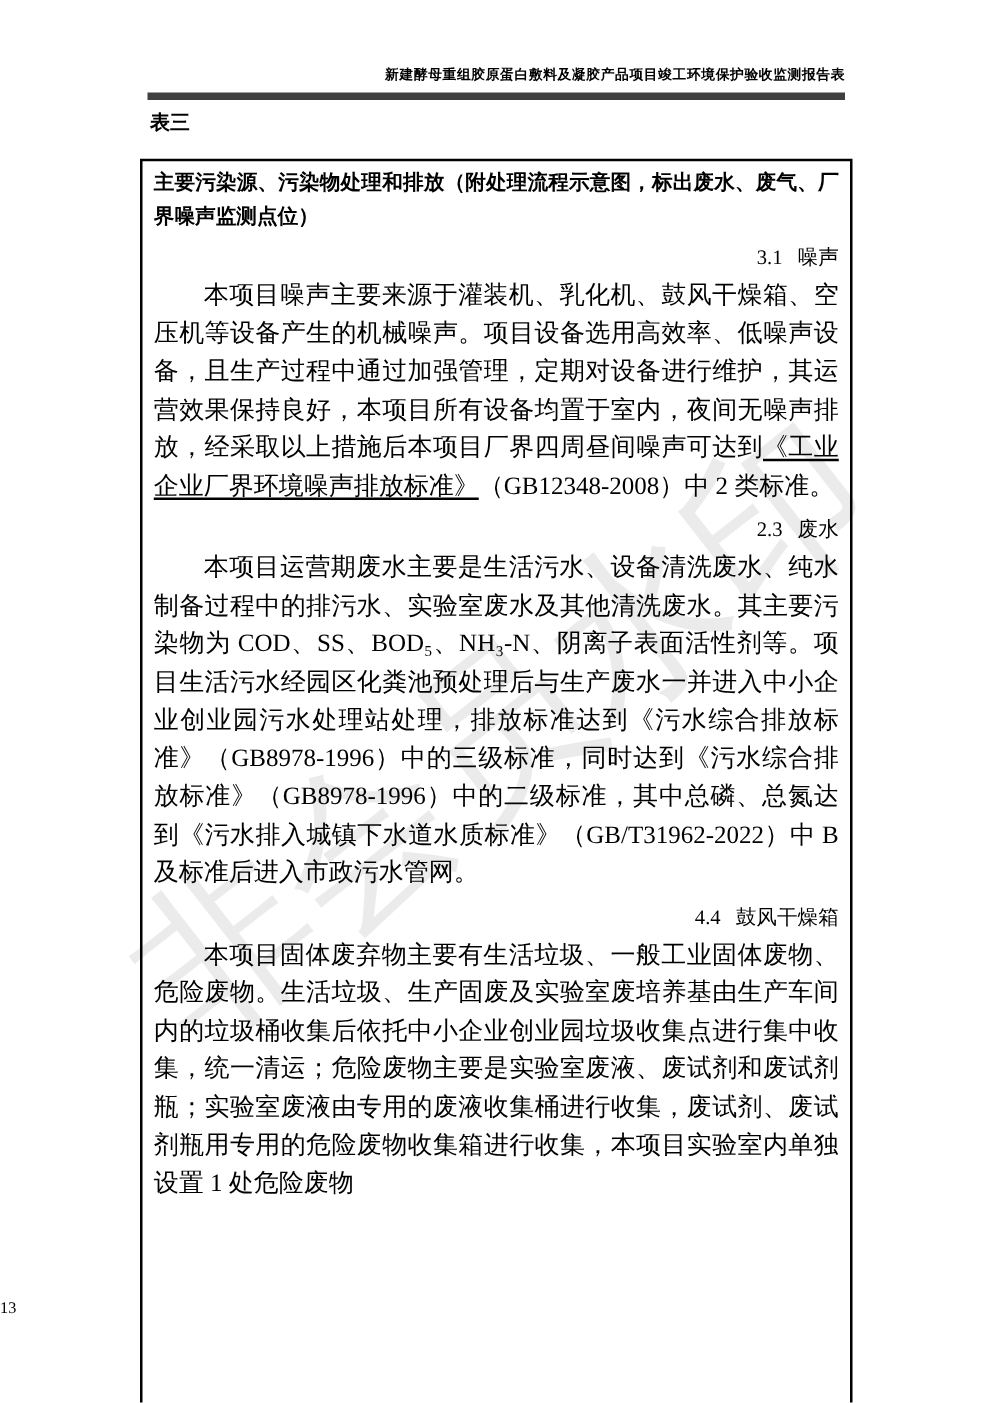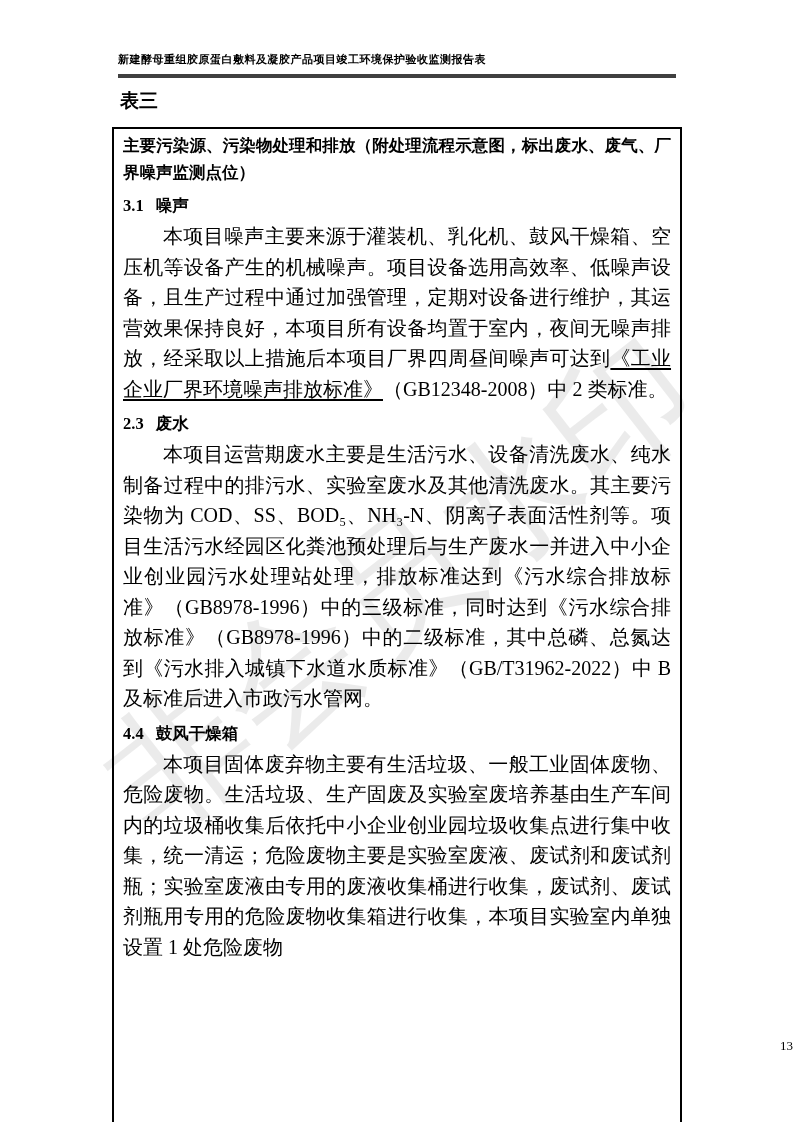--- a/index.html
+++ b/index.html
@@ -29,33 +29,33 @@
     transform-origin: center center;
     z-index: 0;
     pointer-events: none;
     font-family: "Liberation Sans", "DejaVu Sans", sans-serif;
   }
   .page-header {
     position: absolute;
     top: 52px;
     left: 118px;
     width: 558px;
-    text-align: left;
+    text-align: right;
     font-size: 11px;
     font-weight: bold;
     letter-spacing: 0.5px;
     padding-bottom: 7px;
-    border-bottom: 4px solid #404040;
+    border-bottom: 6px solid #404040;
     z-index: 2;
   }
   .table-label {
     position: absolute;
     top: 88px;
     left: 120px;
-    font-size: 19px;
+    font-size: 16px;
     font-weight: bold;
     z-index: 2;
     font-family: Liberation Serif, serif;
   }
   .main-table {
     position: absolute;
     top: 127px;
     left: 112px;
     width: 570px;
     height: 1023px;
@@ -67,44 +67,45 @@
   }
   .table-title {
     font-size: 16.5px;
     font-weight: bold;
     line-height: 27px;
     text-align: justify;
     margin: 0;
   }
   .sec-heading {
     font-size: 16.5px;
-    font-weight: bold;
+    font-weight: normal;
     line-height: 26px;
     margin: 7px 0 2px 0;
+    text-align: right;
   }
   .sec-heading .num {
     margin-right: 12px;
   }
   .para {
     font-size: 20px;
     line-height: 30.5px;
     text-align: justify;
     text-indent: 2em;
     margin: 0;
   }
   .u {
     text-decoration: underline;
     text-underline-offset: 3px;
   }
   .page-number {
     position: absolute;
     top: 1038px;
     left: 0;
     width: 100%;
-    text-align: right;
+    text-align: left;
     font-size: 13px;
     z-index: 2;
   }
 </style>
 </head>
 <body>
 
 <div class="watermark">非会员水印</div>
 
 <div class="page-header">新建酵母重组胶原蛋白敷料及凝胶产品项目竣工环境保护验收监测报告表</div>

